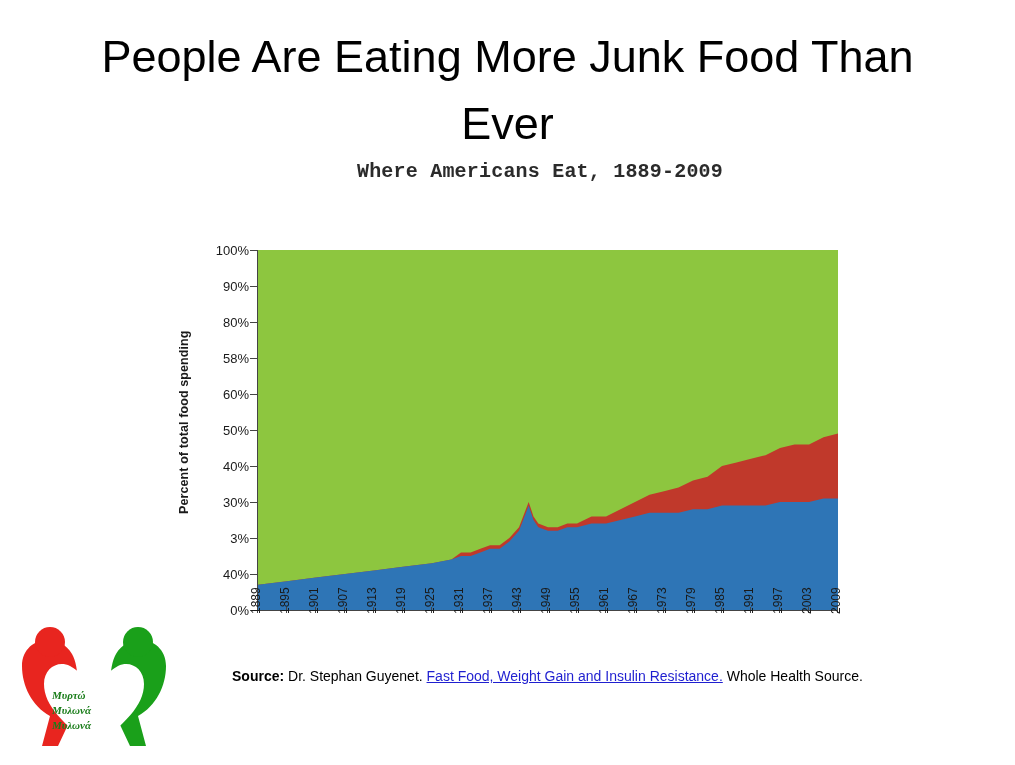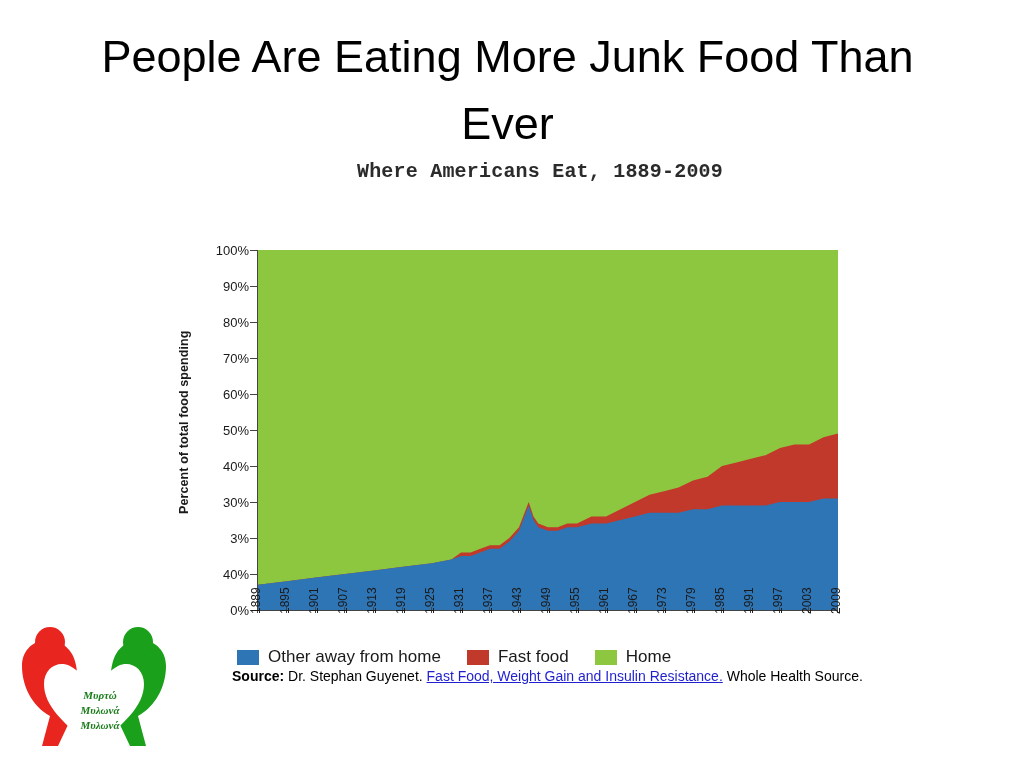--- a/index.html
+++ b/index.html
@@ -169,21 +169,20 @@
     left: 14px;
     top: 620px;
     width: 160px;
     height: 135px;
   }
   .logo-text {
     position: absolute;
     left: 38px;
     top: 68px;
     width: 96px;
-    text-align: center;
     font-family: "Liberation Serif", serif;
     font-style: italic;
     font-weight: bold;
     font-size: 11px;
     color: #1a7d1a;
     line-height: 1.35;
   }
 </style>
 </head>
 <body>
@@ -195,21 +194,21 @@
   <div class="chart-title">Where Americans Eat, 1889-2009</div>
 
   <div class="plot-area-wrap">
 
     <div class="ylabel">Percent of total food spending</div>
 
     <div class="yticks">
       <span class="ytick" style="top:0%">100%</span>
       <span class="ytick" style="top:10%">90%</span>
       <span class="ytick" style="top:20%">80%</span>
-      <span class="ytick" style="top:30%">70%</span>
+      <span class="ytick" style="top:30%">58%</span>
       <span class="ytick" style="top:40%">60%</span>
       <span class="ytick" style="top:50%">50%</span>
       <span class="ytick" style="top:60%">40%</span>
       <span class="ytick" style="top:70%">30%</span>
       <span class="ytick" style="top:80%">3%</span>
       <span class="ytick" style="top:90%">40%</span>
       <span class="ytick" style="top:100%">0%</span>
     </div>
 
     <div class="tickmarks">
@@ -273,34 +272,20 @@
         <span class="xtick" style="left: 499px;">1991</span>
         <span class="xtickmark" style="left: 522px;"></span>
         <span class="xtick" style="left: 528px;">1997</span>
         <span class="xtickmark" style="left: 551px;"></span>
         <span class="xtick" style="left: 557px;">2003</span>
         <span class="xtickmark" style="left: 580px;"></span>
         <span class="xtick" style="left: 586px;">2009</span>
       </div>
   </div>
 
-  <div class="legend">
-    <span class="legend-item">
-      <span class="swatch" id="sw0" style="background: rgb(46, 117, 182);"></span>
-      <span>Other away from home</span>
-    </span>
-    <span class="legend-item">
-      <span class="swatch" id="sw1" style="background: rgb(192, 57, 43);"></span>
-      <span>Fast food</span>
-    </span>
-    <span class="legend-item">
-      <span class="swatch" id="sw2" style="background: rgb(141, 198, 63);"></span>
-      <span>Home</span>
-    </span>
-  </div>
 </div>
 
 <div class="source-line">
   <b>Source:</b>
   <span>Dr. Stephan Guyenet.</span>
   <a href="#" class="source-link">Fast Food, Weight Gain and Insulin Resistance.</a>
   <span>Whole Health Source.</span>
 </div>
 
 <div class="logo">

